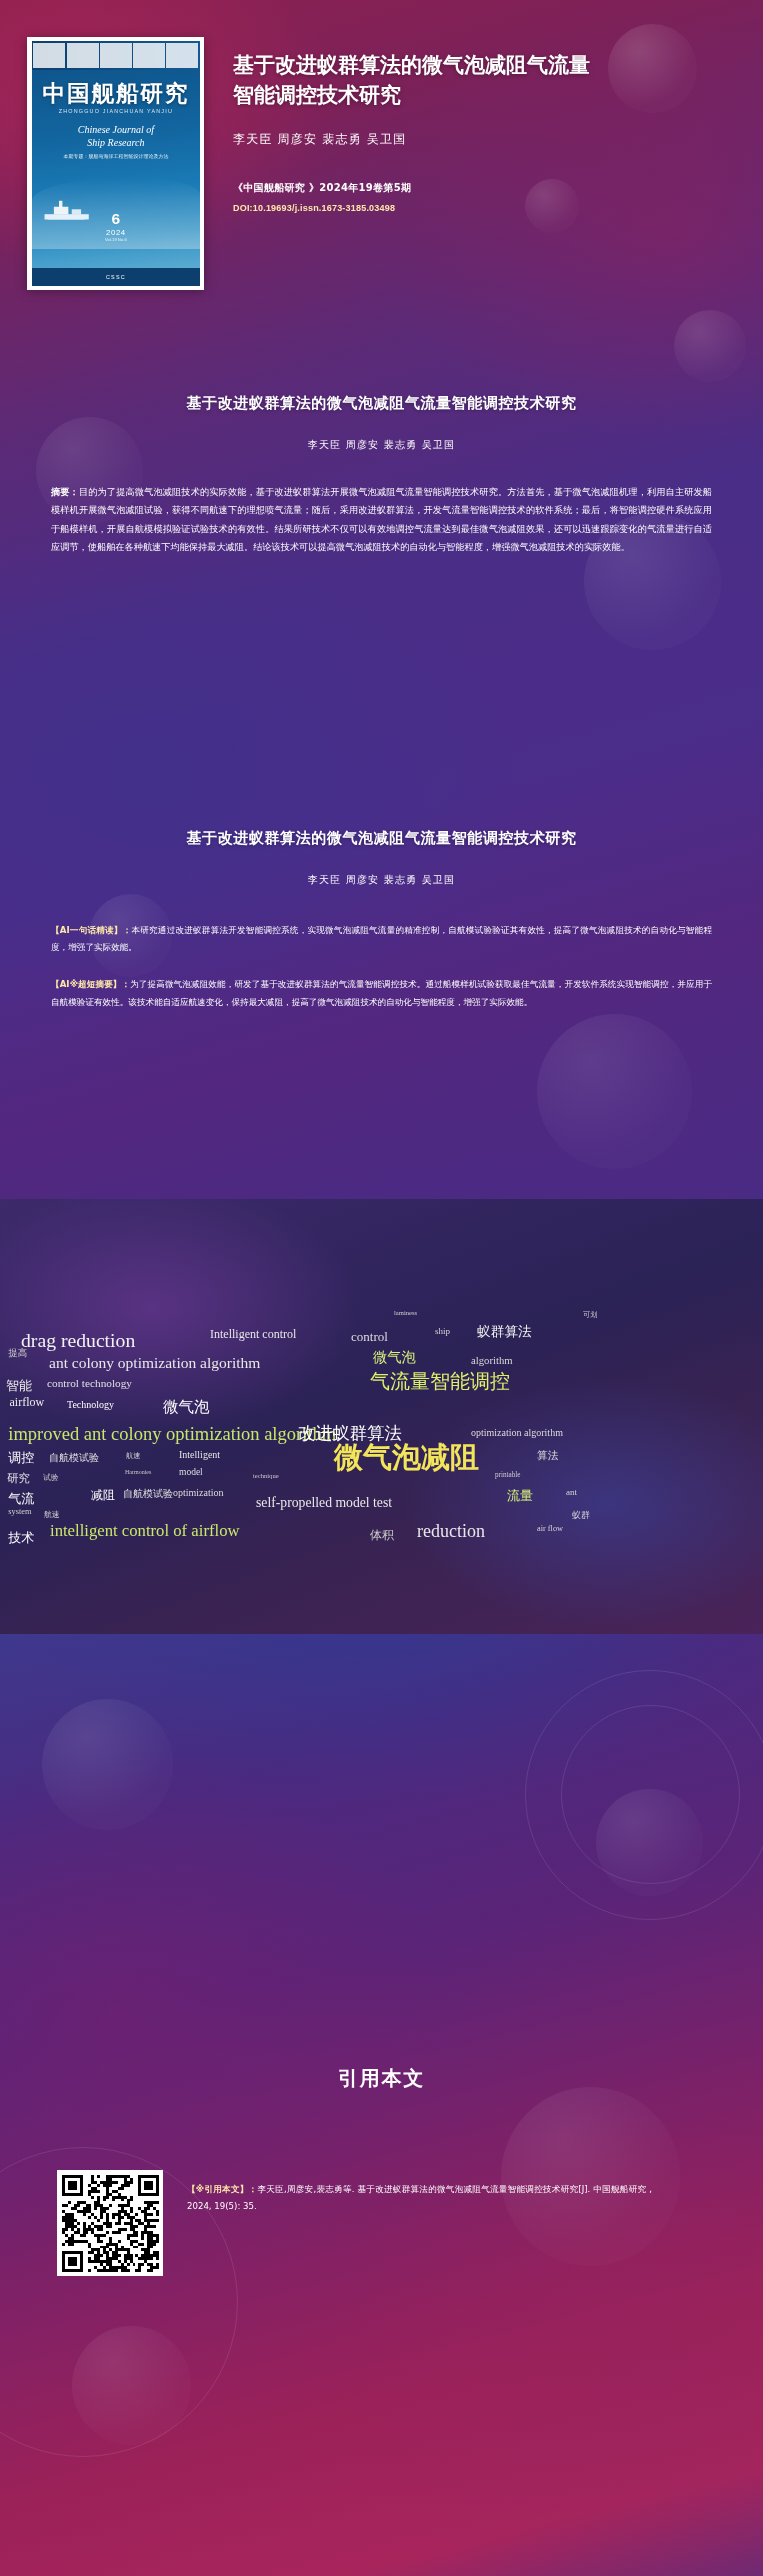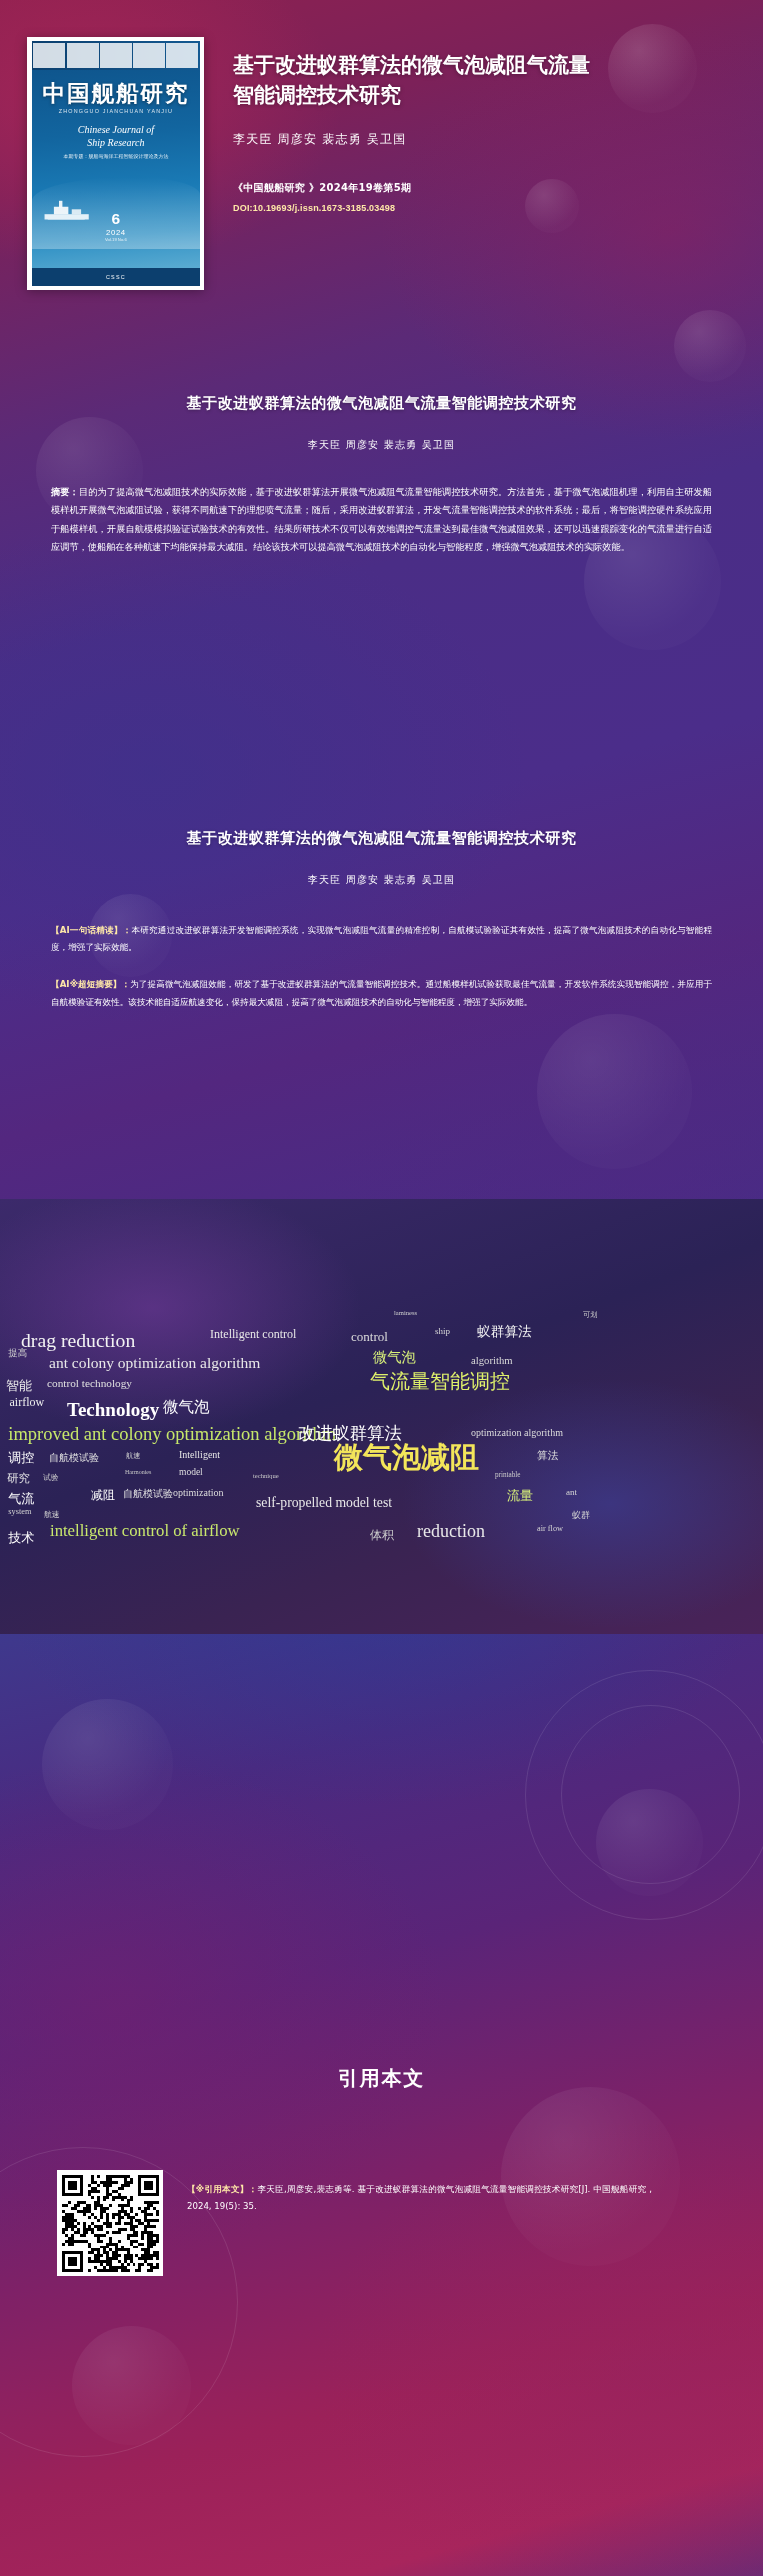--- a/index.html
+++ b/index.html
@@ -310,21 +310,21 @@
         <span class="cloud-word" style="left: 394px; top: 50px; font-size: 6.6px; color: rgb(207, 207, 207); font-weight: normal;">laminess</span>
         <span class="cloud-word cw-cn" style="left: 555px; top: 51px; font-size: 7.2px; color: rgb(204, 204, 204); font-weight: normal; margin-left: 28px;">可划</span>
         <span class="cloud-word" style="left: 49px; top: 95px; font-size: 15.5px; color: rgb(233, 233, 233); font-weight: normal;">ant colony optimization algorithm</span>
         <span class="cloud-word cw-cn" style="left: 373px; top: 89px; font-size: 14.3px; color: rgb(216, 240, 122); font-weight: normal;">微气泡</span>
         <span class="cloud-word" style="left: 471px; top: 95px; font-size: 10.7px; color: rgb(217, 217, 217); font-weight: normal;">algorithm</span>
         <span class="cloud-word cw-cn" style="left: 8.3px; top: 88px; font-size: 9.5px; color: rgb(208, 208, 208); font-weight: normal;">提高</span>
         <span class="cloud-word cw-cn" style="left: 6px; top: 118px; font-size: 13px; color: rgb(235, 235, 235); font-weight: normal;">智能</span>
         <span class="cloud-word" style="left: 47px; top: 118px; font-size: 11.3px; color: rgb(224, 224, 224); font-weight: normal;">control technology</span>
         <span class="cloud-word cw-cn" style="left: 370px; top: 109px; font-size: 20px; color: rgb(223, 240, 107); font-weight: normal;">气流量智能调控</span>
         <span class="cloud-word" style="left: 9.5px; top: 136px; font-size: 12px; color: rgb(237, 237, 237); font-weight: normal;">airflow</span>
-        <span class="cloud-word" style="left: 67px; top: 140px; font-size: 19px; color: rgb(255, 255, 255); font-weight: bold;">Technology</span>
+        <span class="cloud-word" style="left: 67px; top: 140px; font-size: 10px; color: rgb(255, 255, 255); font-weight: normal;">Technology</span>
         <span class="cloud-word cw-cn" style="left: 163px; top: 138px; font-size: 15.5px; color: rgb(255, 255, 255); font-weight: normal;">微气泡</span>
         <span class="cloud-word" style="left: 8.3px; top: 165px; font-size: 18.5px; color: rgb(199, 232, 106); font-weight: normal;">improved ant colony optimization algorithm</span>
         <span class="cloud-word cw-cn" style="left: 298px; top: 162px; font-size: 17.3px; color: rgb(255, 255, 255); font-weight: normal;">改进蚁群算法</span>
         <span class="cloud-word" style="left: 471px; top: 168px; font-size: 10px; color: rgb(220, 220, 220); font-weight: normal;">optimization algorithm</span>
         <span class="cloud-word cw-cn" style="left: 8.3px; top: 190px; font-size: 13px; color: rgb(255, 255, 255); font-weight: normal;">调控</span>
         <span class="cloud-word cw-cn" style="left: 49px; top: 192px; font-size: 10px; color: rgb(226, 226, 226); font-weight: normal;">自航模试验</span>
         <span class="cloud-word cw-cn" style="left: 126px; top: 192px; font-size: 7.2px; color: rgb(207, 207, 207); font-weight: normal;">航速</span>
         <span class="cloud-word" style="left: 179px; top: 190px; font-size: 10px; color: rgb(230, 230, 230); font-weight: normal;">Intelligent</span>
         <span class="cloud-word cw-cn" style="left: 334px; top: 179px; font-size: 29px; color: rgb(243, 229, 90); font-weight: bold;">微气泡减阻</span>
         <span class="cloud-word cw-cn" style="left: 537px; top: 190px; font-size: 10.7px; color: rgb(220, 220, 220); font-weight: normal;">算法</span>

